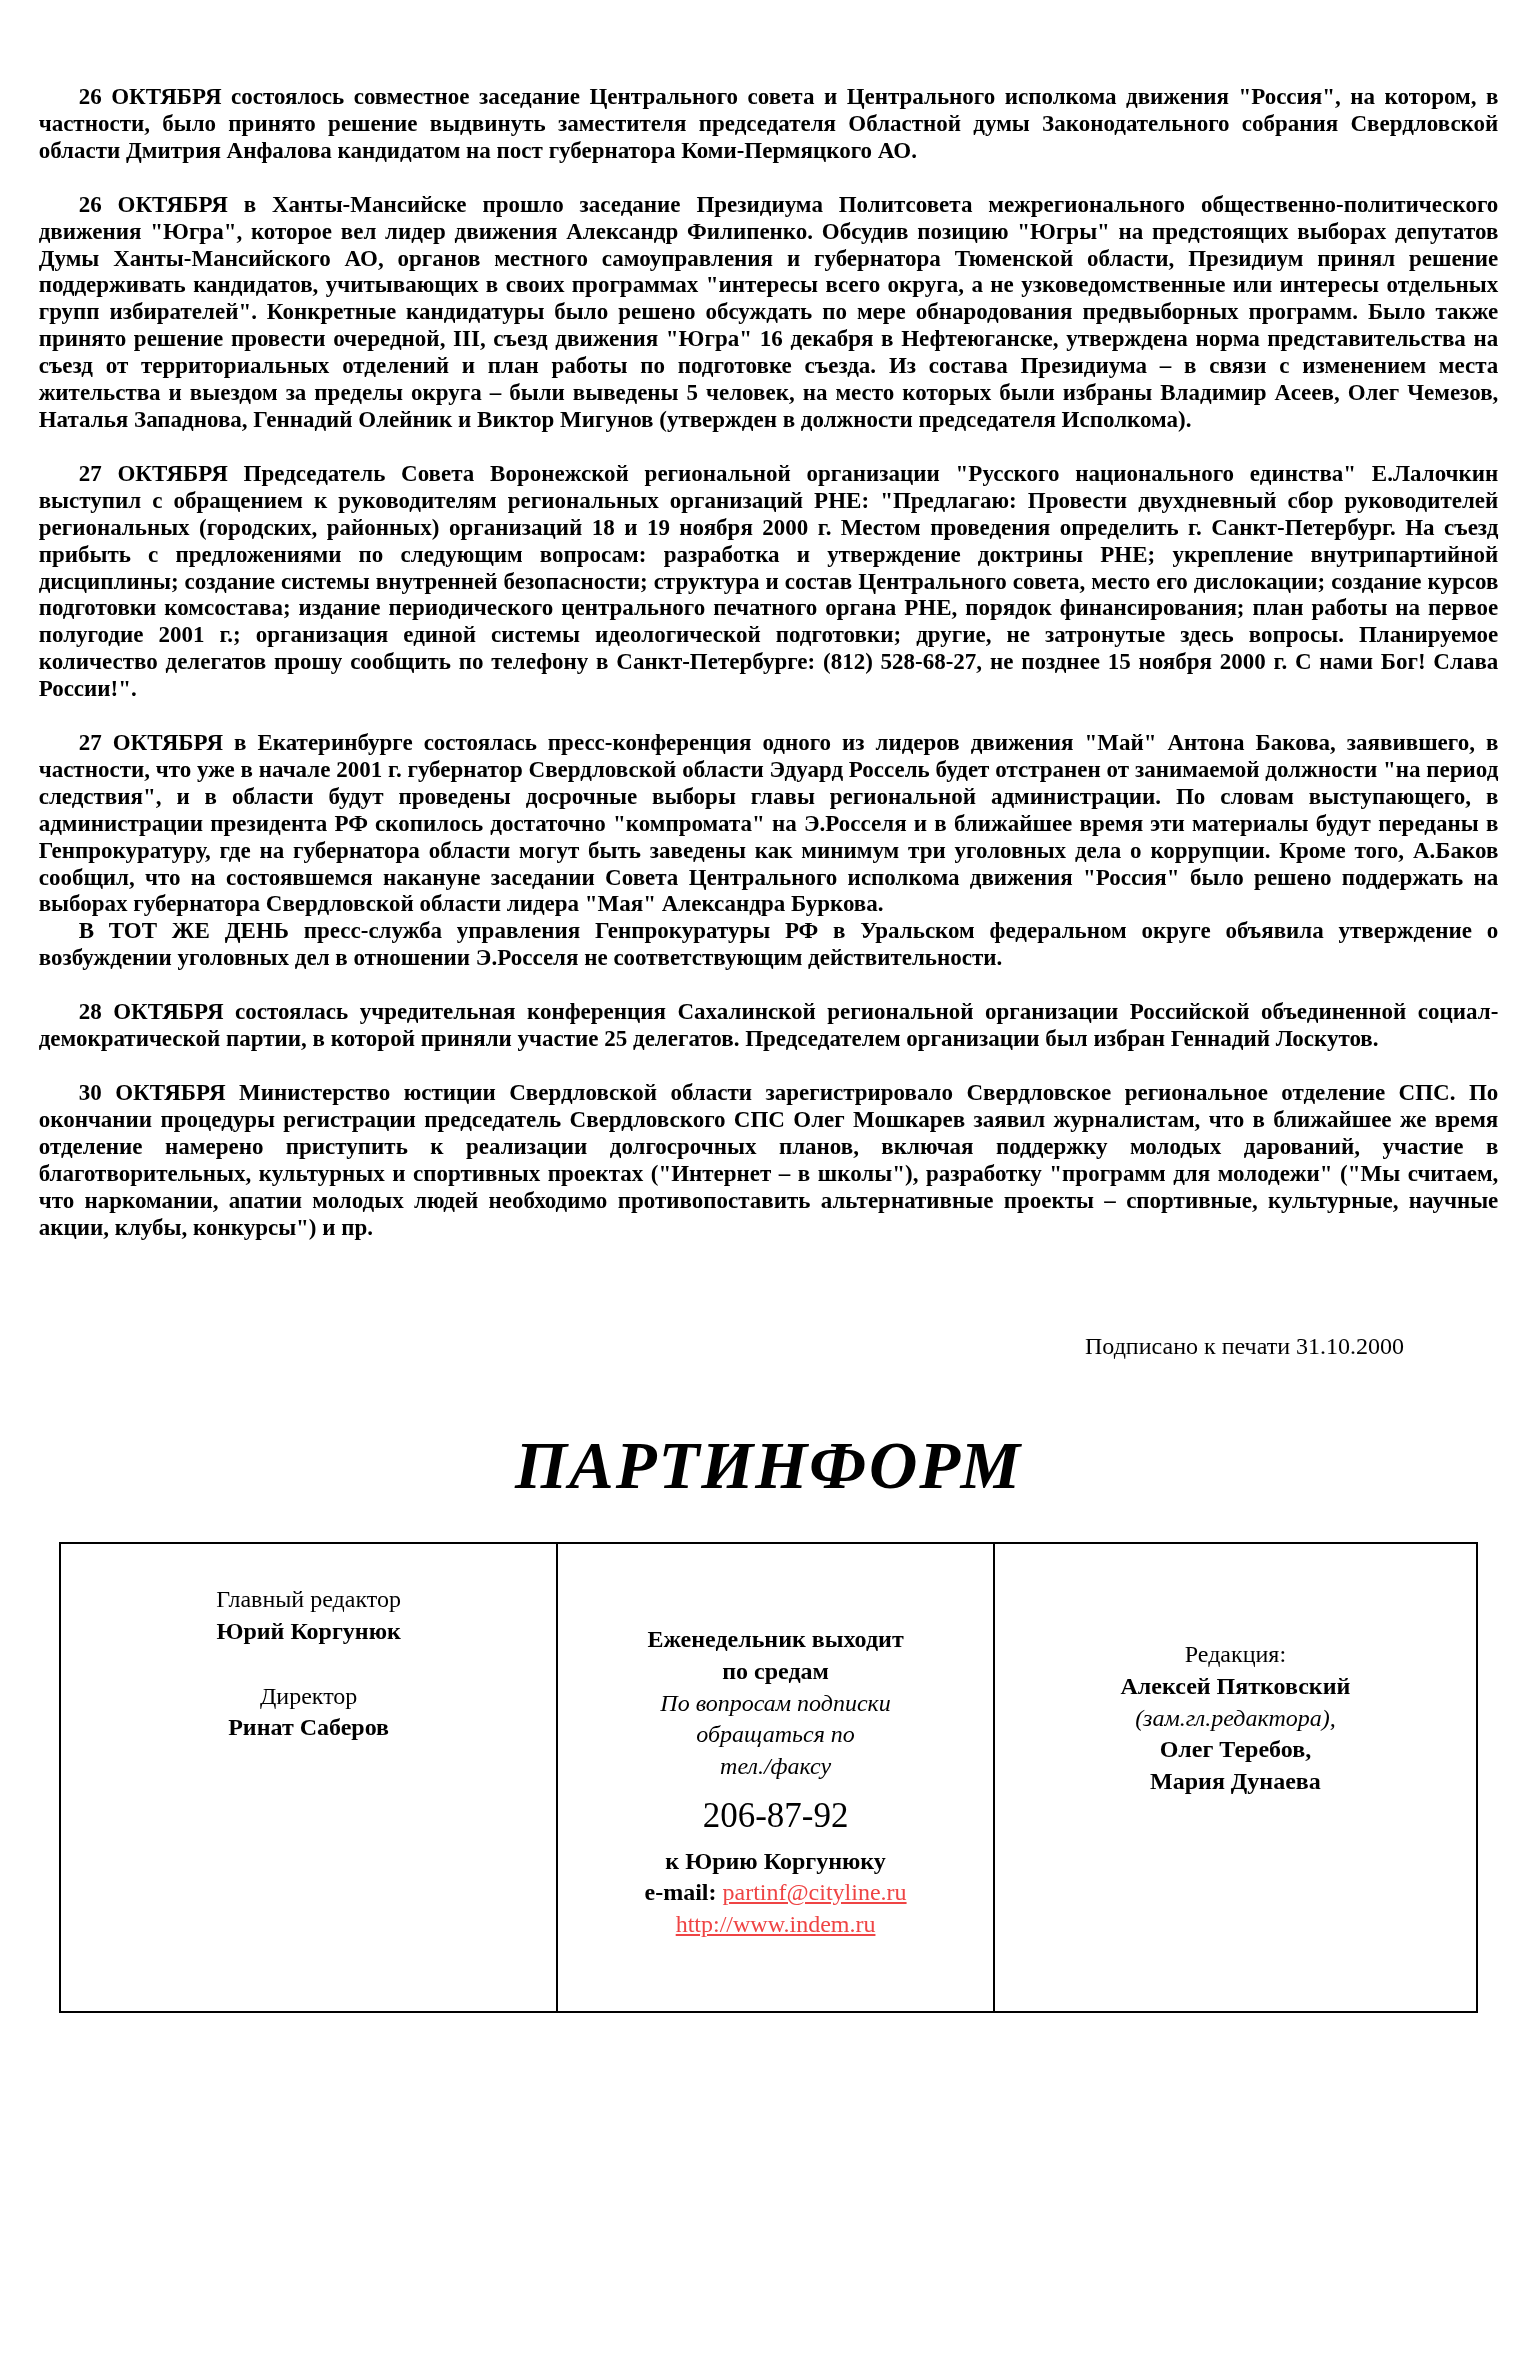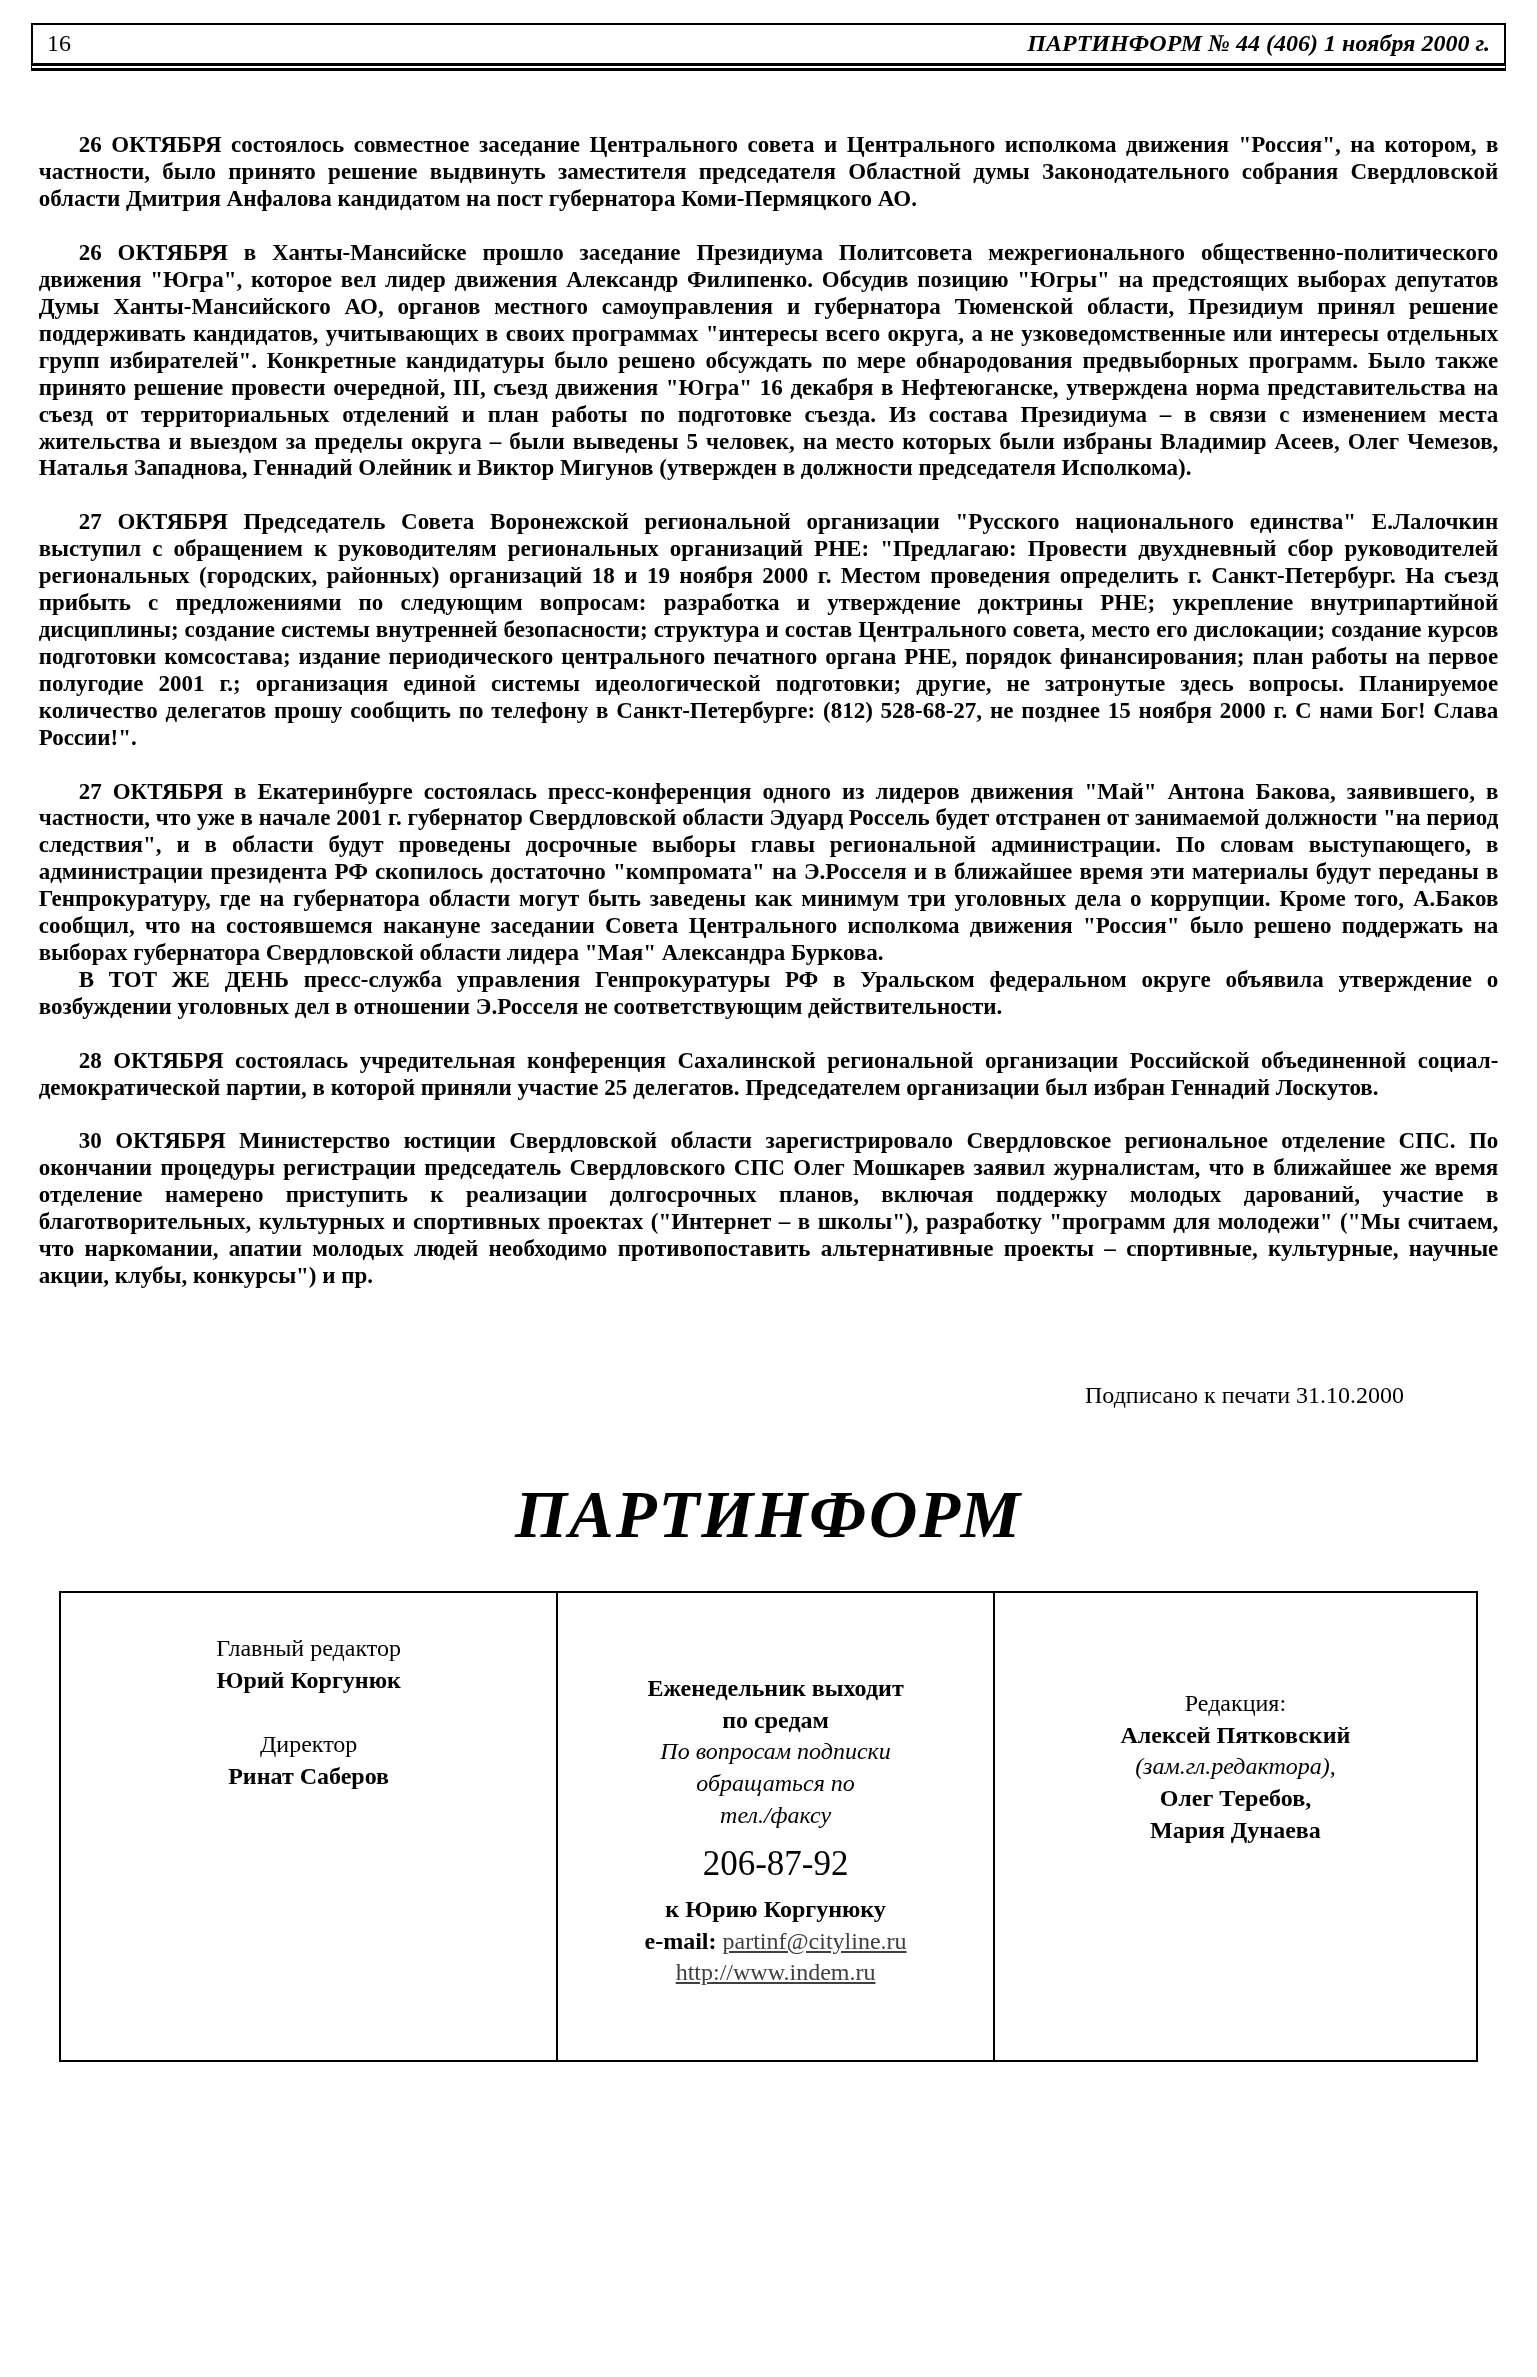--- a/index.html
+++ b/index.html
@@ -37,31 +37,27 @@
     border:2.6px solid #000; display:flex; align-items:stretch;
   }
   .fcol { text-align:center; font-size:24px; line-height:1.32; padding:26px 15.4px 45px; }
   .fcol-left  { width:35%; padding-top:40px; }
   .fcol-mid   { width:31%; border-left:2.6px solid #000; border-right:2.6px solid #000; padding-top:80px; }
   .fcol-right { width:34%; padding-top:95px;font-family:Liberation Serif, serif; }
   .b { font-weight:bold; }
   .i { font-style:italic; }
   .fline.spaced { margin-top:33px; }
   .phone { font-size:35px; font-weight:normal; margin:10.2px 0 6.4px; }
-  .link { text-decoration:underline; color:#404040; cursor:pointer;margin-top:40px; }
+  .link { text-decoration:underline; color:#ef4444; cursor:pointer;margin-top:40px; }
 </style>
 </head>
 <body>
 
 <div class="page">
 
-  <div class="header-box">
-    <span class="page-number">16</span>
-    <span class="issue-title">ПАРТИНФОРМ № 44 (406) 1 ноября 2000 г.</span>
-  </div>
 
   <div class="body-text">
     <p class="para">26 ОКТЯБРЯ состоялось совместное заседание Центрального совета и Центрального исполкома движения "Россия", на котором, в частности, было принято решение выдвинуть заместителя председателя Областной думы Законодательного собрания Свердловской области Дмитрия Анфалова кандидатом на пост губернатора Коми-Пермяцкого АО.</p>
     <p class="para">26 ОКТЯБРЯ в Ханты-Мансийске прошло заседание Президиума Политсовета межрегионального общественно-политического движения "Югра", которое вел лидер движения Александр Филипенко. Обсудив позицию "Югры" на предстоящих выборах депутатов Думы Ханты-Мансийского АО, органов местного самоуправления и губернатора Тюменской области, Президиум принял решение поддерживать кандидатов, учитывающих в своих программах "интересы всего округа, а не узковедомственные или интересы отдельных групп избирателей". Конкретные кандидатуры было решено обсуждать по мере обнародования предвыборных программ. Было также принято решение провести очередной, III, съезд движения "Югра" 16 декабря в Нефтеюганске, утверждена норма представительства на съезд от территориальных отделений и план работы по подготовке съезда. Из состава Президиума – в связи с изменением места жительства и выездом за пределы округа – были выведены 5 человек, на место которых были избраны Владимир Асеев, Олег Чемезов, Наталья Западнова, Геннадий Олейник и Виктор Мигунов (утвержден в должности председателя Исполкома).</p>
     <p class="para">27 ОКТЯБРЯ Председатель Совета Воронежской региональной организации "Русского национального единства" Е.Лалочкин выступил с обращением к руководителям региональных организаций РНЕ: "Предлагаю: Провести двухдневный сбор руководителей региональных (городских, районных) организаций 18 и 19 ноября 2000 г. Местом проведения определить г. Санкт-Петербург. На съезд прибыть с предложениями по следующим вопросам: разработка и утверждение доктрины РНЕ; укрепление внутрипартийной дисциплины; создание системы внутренней безопасности; структура и состав Центрального совета, место его дислокации; создание курсов подготовки комсостава; издание периодического центрального печатного органа РНЕ, порядок финансирования; план работы на первое полугодие 2001 г.; организация единой системы идеологической подготовки; другие, не затронутые здесь вопросы. Планируемое количество делегатов прошу сообщить по телефону в Санкт-Петербурге: (812) 528-68-27, не позднее 15 ноября 2000 г. С нами Бог! Слава России!".</p>
     <p class="para">27 ОКТЯБРЯ в Екатеринбурге состоялась пресс-конференция одного из лидеров движения "Май" Антона Бакова, заявившего, в частности, что уже в начале 2001 г. губернатор Свердловской области Эдуард Россель будет отстранен от занимаемой должности "на период следствия", и в области будут проведены досрочные выборы главы региональной администрации. По словам выступающего, в администрации президента РФ скопилось достаточно "компромата" на Э.Росселя и в ближайшее время эти материалы будут переданы в Генпрокуратуру, где на губернатора области могут быть заведены как минимум три уголовных дела о коррупции. Кроме того, А.Баков сообщил, что на состоявшемся накануне заседании Совета Центрального исполкома движения "Россия" было решено поддержать на выборах губернатора Свердловской области лидера "Мая" Александра Буркова.</p>
     <p class="para cont">В ТОТ ЖЕ ДЕНЬ пресс-служба управления Генпрокуратуры РФ в Уральском федеральном округе объявила утверждение о возбуждении уголовных дел в отношении Э.Росселя не соответствующим действительности.</p>
     <p class="para">28 ОКТЯБРЯ состоялась учредительная конференция Сахалинской региональной организации Российской объединенной социал-демократической партии, в которой приняли участие 25 делегатов. Председателем организации был избран Геннадий Лоскутов.</p>
     <p class="para">30 ОКТЯБРЯ Министерство юстиции Свердловской области зарегистрировало Свердловское региональное отделение СПС. По окончании процедуры регистрации председатель Свердловского СПС Олег Мошкарев заявил журналистам, что в ближайшее же время отделение намерено приступить к реализации долгосрочных планов, включая поддержку молодых дарований, участие в благотворительных, культурных и спортивных проектах ("Интернет – в школы"), разработку "программ для молодежи" ("Мы считаем, что наркомании, апатии молодых людей необходимо противопоставить альтернативные проекты – спортивные, культурные, научные акции, клубы, конкурсы") и пр.</p>
   </div>

